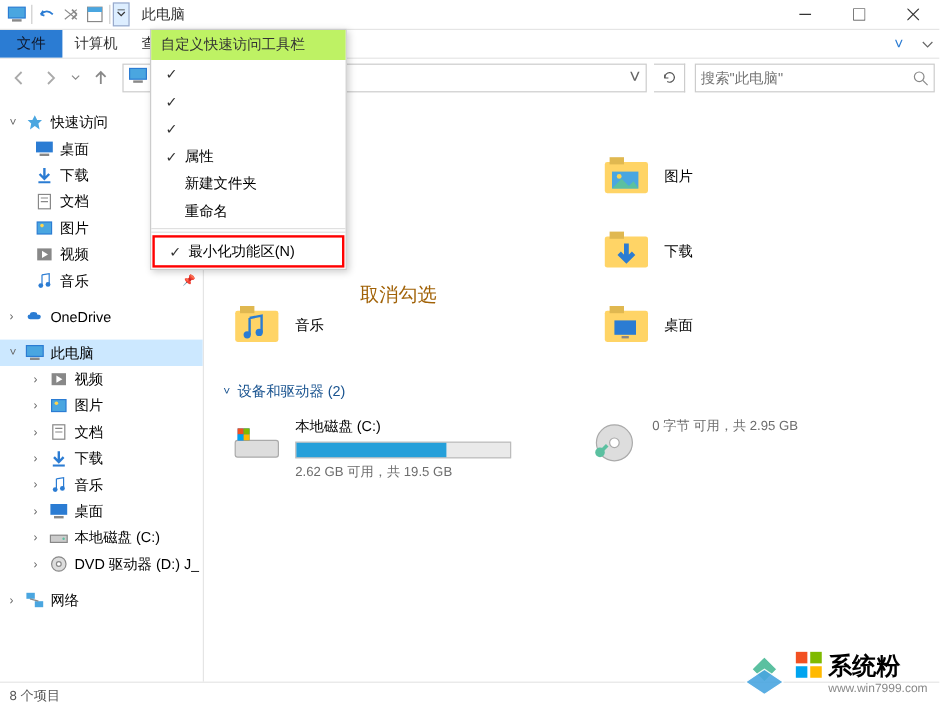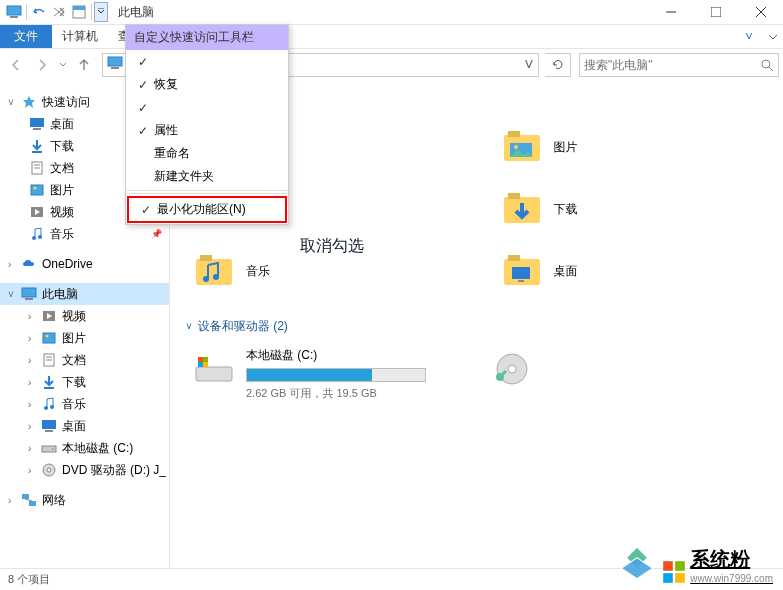--- a/index.html
+++ b/index.html
@@ -10,21 +10,21 @@
     .titlebar-left { display: flex; align-items: center; padding-left: 4px; }
     .qat-icon { width: 20px; height: 20px; display: flex; align-items: center; justify-content: center; }
     .qat-sep { width: 1px; height: 16px; background: #ccc; margin: 0 2px; }
     .qat-arrow { width: 14px; height: 20px; display: flex; align-items: center; justify-content: center; }
     .titlebar-title { margin-left: 10px; font-size: 12px; color: #333; }
     .titlebar-right { margin-left: auto; display: flex; }
     .win-btn { width: 45px; height: 25px; display: flex; align-items: center; justify-content: center; font-size: 10px; }
     
     
     .ribbon { height: 24px; display: flex; align-items: stretch; border-bottom: 1px solid #e5e5e5; }
-    .tab-file { background: #2b7cd3; color: #fef9c3; font-size: 12px; padding: 0 14px; display: flex; align-items: center; }
+    .tab-file { background: #2b7cd3; color: #0f172a; font-size: 12px; padding: 0 14px; display: flex; align-items: center; }
     .tab { font-size: 12px; padding: 0 10px; display: flex; align-items: center; color: #333; }
     .ribbon-right { margin-left: auto; display: flex; align-items: center; }
     .help-btn { color: #2b7cd3; width: 28px; display: flex; align-items: center; justify-content: center; font-size: 13px; }
     .expand-btn { width: 20px; display: flex; align-items: center; justify-content: center; }
     
     
     .navbar { height: 32px; display: flex; align-items: center; padding: 2px 4px; gap: 2px; }
     .nav-btn { width: 24px; height: 24px; display: flex; align-items: center; justify-content: center; color: #888; }
     .address { flex: 1; height: 24px; border: 1px solid #ccc; display: flex; align-items: center; padding-left: 4px; margin: 0 4px; }
     .address-icon { width: 18px; height: 18px; }
@@ -63,31 +63,31 @@
     .drive-name { margin-bottom: 4px; }
     .drive-bar { width: 180px; height: 14px; border: 1px solid #bcbcbc; margin-bottom: 4px; background: #eaeaea; }
     .drive-bar-fill { height: 100%; background: #26a0da; }
     .drive-stats { color: #6d6d6d; font-size: 11px; }
     
     
     .statusbar { height: 22px; border-top: 1px solid #e5e5e5; display: flex; align-items: center; padding: 0 8px; font-size: 11px; color: #555; }
     
     
     .dropdown-menu { position: absolute; top: 24px; left: 125px; width: 164px; background: #fff; border: 1px solid #ccc; box-shadow: 2px 2px 6px rgba(0,0,0,0.2); font-size: 12px; z-index: 100; }
-    .dd-title { padding: 4px 8px; color: #333; background: #c4b5fd; }
+    .dd-title { padding: 4px 8px; color: #333; background: #bef264; }
     .dd-item { display: flex; align-items: center; height: 23px; padding-left: 6px; }
     .dd-check { width: 22px; display: flex; align-items: center; justify-content: center; color: #333; }
     .dd-label { flex: 1; }
     .dd-sep { height: 1px; background: #e0e0e0; margin: 2px 0; }
     .dd-highlight { border: 2px solid #ff0000; margin: 1px; }
     
-    .annotation { position: absolute; top: 236px; left: 300px; color: #0f172a; font-size: 16px; z-index: 101; }
-    
-    
-    .watermark { position: absolute; bottom: 6px; right: 10px; display: flex; align-items: flex-end; gap: 4px; text-decoration: underline; }
+    .annotation { position: absolute; top: 236px; left: 300px; color: #a16207; font-size: 16px; z-index: 101; }
+    
+    
+    .watermark { position: absolute; bottom: 6px; right: 10px; display: flex; align-items: flex-start; gap: 4px; }
     .wm-logo1 { width: 42px; height: 42px; }
     .wm-logo2 { width: 24px; height: 24px; }
     .wm-text { display: flex; flex-direction: column; font-size: 11px; }
     .wm-title { font-size: 20px; font-weight: bold; }
     .wm-url { color: #888; font-size: 10px; }
     
     svg { display: block; }
   </style>
 </head>
 <body>
@@ -515,54 +515,54 @@
         <div class="drive-item">
           <span class="drive-icon">
             <svg width="40" height="36">
               <circle cx="20" cy="18" r="15" fill="#ddd" stroke="#aaa"></circle>
               <circle cx="20" cy="18" r="4" fill="#fff" stroke="#aaa"></circle>
               <path d="M8 26 L14 20" stroke="#5bc0a0" stroke-width="3"></path>
               <circle cx="8" cy="26" r="4" fill="#5bc0a0"></circle>
             </svg>
           </span>
           <div class="drive-info">
+            <div class="drive-stats">0 字节 可用，共 2.95 GB</div>
           </div>
         </div>
       </div>
   </div>
 </div>
 
 <div class="statusbar">
   <span>8 个项目</span>
 </div>
 
 <div class="dropdown-menu">
   <div class="dd-title">自定义快速访问工具栏</div>
   <div id="dd-items">
       <div class="dd-item">
         <span class="dd-check">✓</span>
       </div>
       <div class="dd-item">
         <span class="dd-check">✓</span>
-        <span class="dd-label">恢复</span>
       </div>
       <div class="dd-item">
         <span class="dd-check">✓</span>
       </div>
       <div class="dd-item">
         <span class="dd-check">✓</span>
         <span class="dd-label">属性</span>
       </div>
       <div class="dd-item">
         <span class="dd-check"></span>
-        <span class="dd-label">重命名</span>
+        <span class="dd-label">新建文件夹</span>
       </div>
       <div class="dd-item">
         <span class="dd-check"></span>
-        <span class="dd-label">新建文件夹</span>
+        <span class="dd-label">重命名</span>
       </div>
     </div>
   <div class="dd-sep"></div>
   <div class="dd-sep"></div>
   <div class="dd-highlight">
     <div class="dd-item">
       <span class="dd-check">✓</span>
       <span class="dd-label">最小化功能区(N)</span>
     </div>
   </div>

